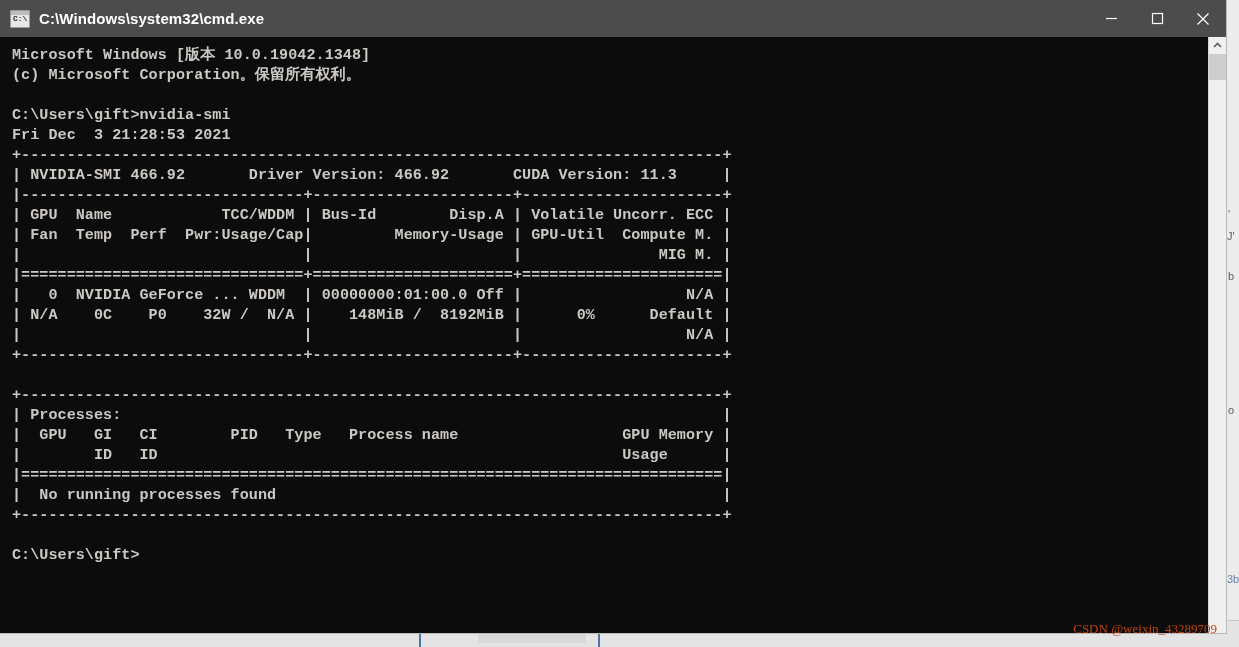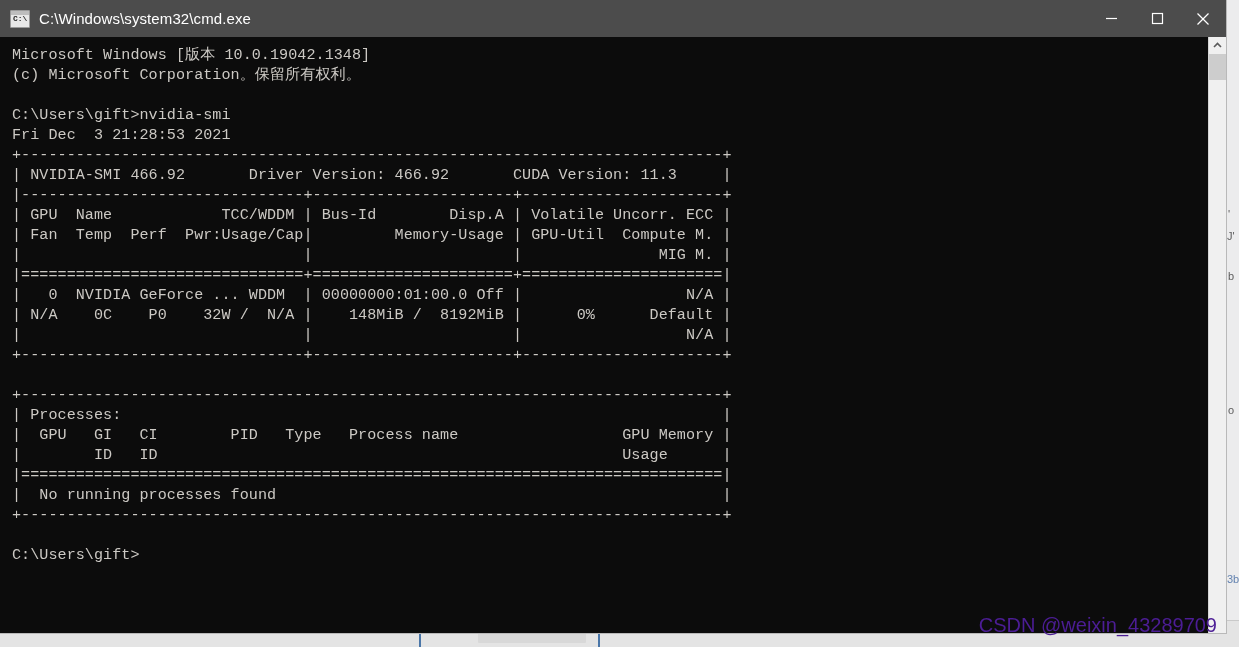--- a/index.html
+++ b/index.html
@@ -65,20 +65,21 @@
   }
 
   
   .window {
     position: absolute;
     left: 0; top: 0;
     width: 1226px;
     height: 633px;
     background: #0c0c0c;
     box-shadow: 0 0 0 1px #b9b9b9;
+    font-weight: bold;
   }
   .titlebar {
     position: relative;
     height: 37px;
     background: #4c4c4c;
     display: flex;
     align-items: center;
   }
   .title-icon {
     width: 18px; height: 16px;
@@ -168,23 +169,23 @@
     width: 17px;
     height: 26px;
     background: #cdcdcd;
   }
 
   
   .watermark {
     position: absolute;
     right: 22px;
     bottom: 10px;
-    font-family: Liberation Sans, sans-serif;
-    font-size: 20px;
-    color: #4c1d95;
+    font-family: Liberation Serif, serif;
+    font-size: 13px;
+    color: #c2410c;
     white-space: nowrap;
     pointer-events: none;
   }
 </style>
 </head>
 <body>
 
 <div id="screen">
 
   <div class="desktop">

